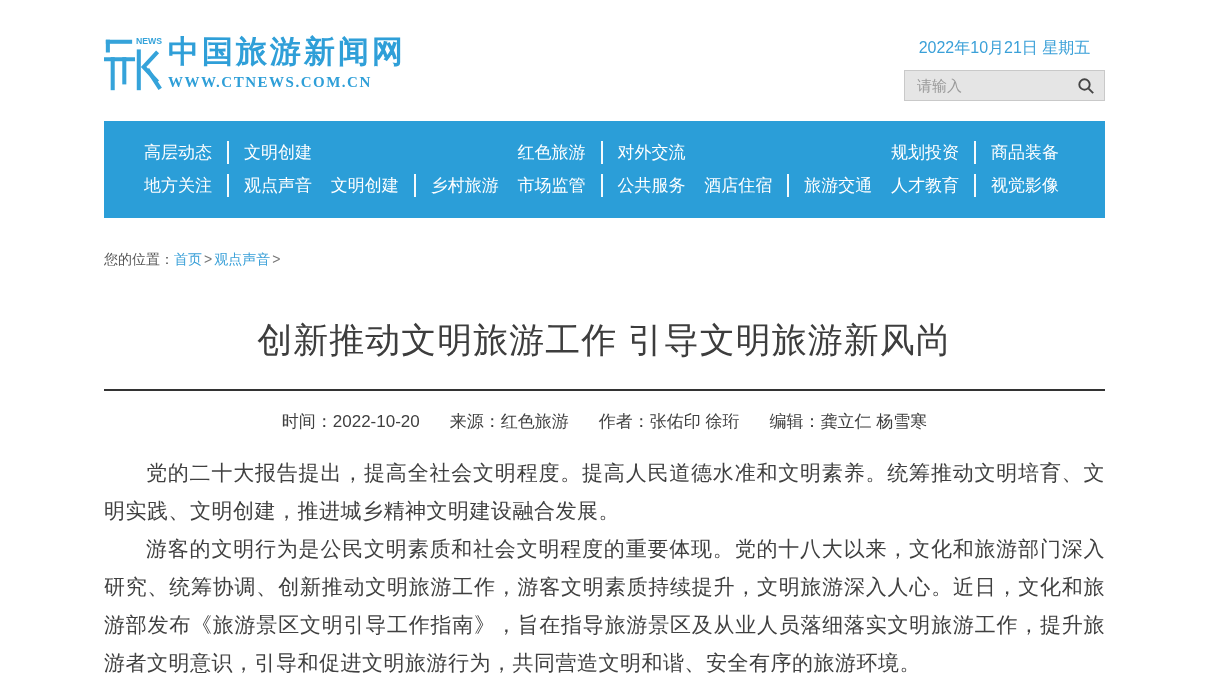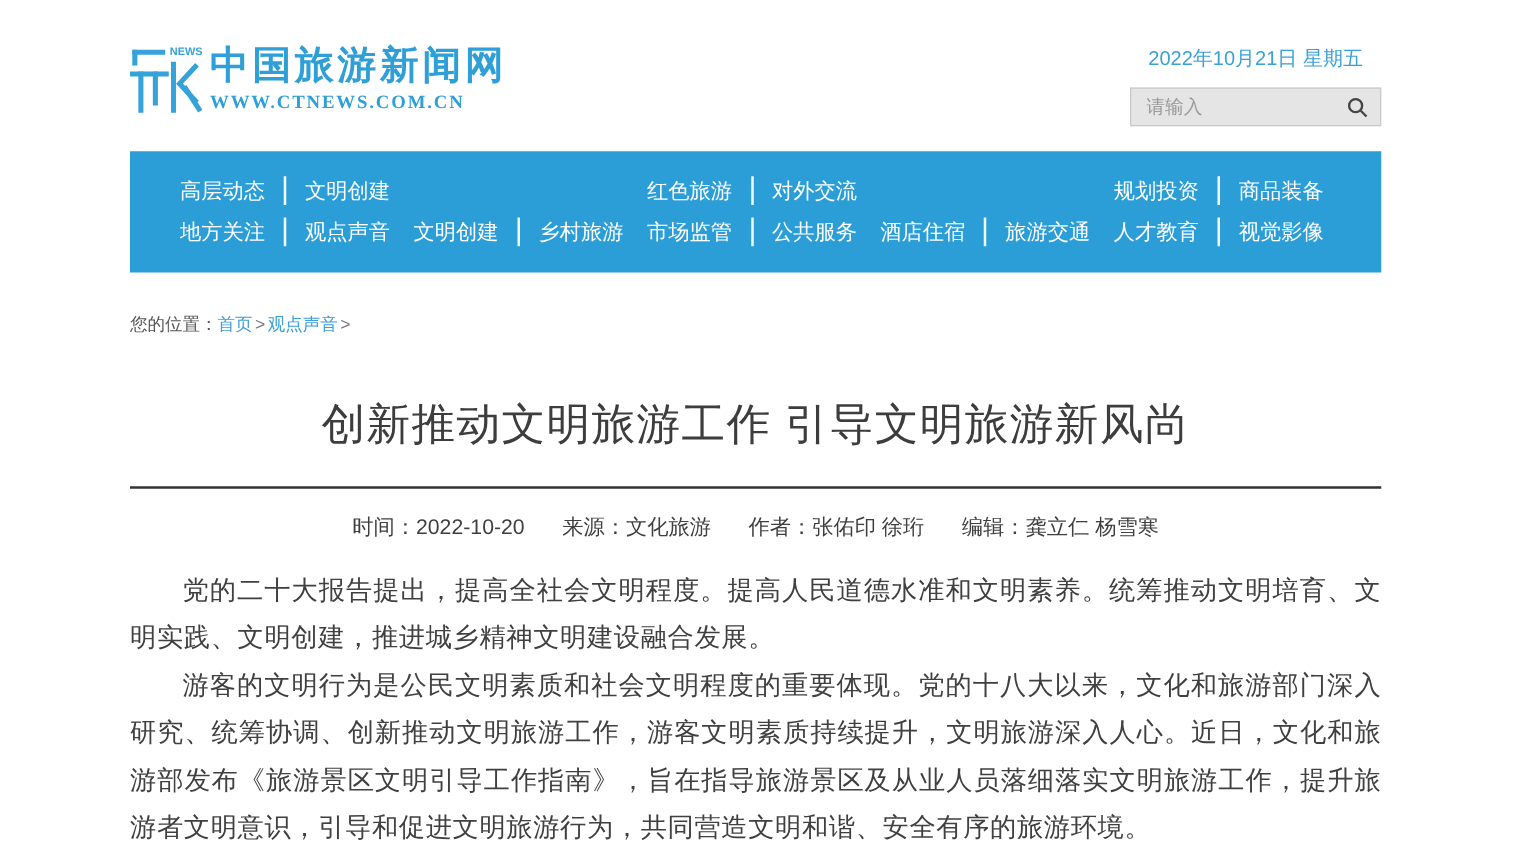--- a/index.html
+++ b/index.html
@@ -178,21 +178,21 @@
       </div>
     </div>
 
     <div class="breadcrumb">
       <span>您的位置：</span><span class="crumb-link">首页</span><span class="crumb-sep">&gt;</span><span class="crumb-link">观点声音</span><span class="crumb-sep">&gt;</span>
     </div>
 
     <h1 class="article-title">创新推动文明旅游工作 引导文明旅游新风尚</h1>
     <hr class="title-rule">
     <div class="article-meta">
-      <span>时间：2022-10-20</span><span>来源：文化旅游</span><span>作者：张佑印 徐珩</span><span>编辑：龚立仁 杨雪寒</span>
+      <span>时间：2022-10-20</span><span>来源：红色旅游</span><span>作者：张佑印 徐珩</span><span>编辑：龚立仁 杨雪寒</span>
     </div>
     <div class="article-body">
       <p>党的二十大报告提出，提高全社会文明程度。提高人民道德水准和文明素养。统筹推动文明培育、文明实践、文明创建，推进城乡精神文明建设融合发展。</p>
       <p>游客的文明行为是公民文明素质和社会文明程度的重要体现。党的十八大以来，文化和旅游部门深入研究、统筹协调、创新推动文明旅游工作，游客文明素质持续提升，文明旅游深入人心。近日，文化和旅游部发布《旅游景区文明引导工作指南》，旨在指导旅游景区及从业人员落细落实文明旅游工作，提升旅游者文明意识，引导和促进文明旅游行为，共同营造文明和谐、安全有序的旅游环境。</p>
     </div>
 
   </div>
 </div>
 
 </body></html>

